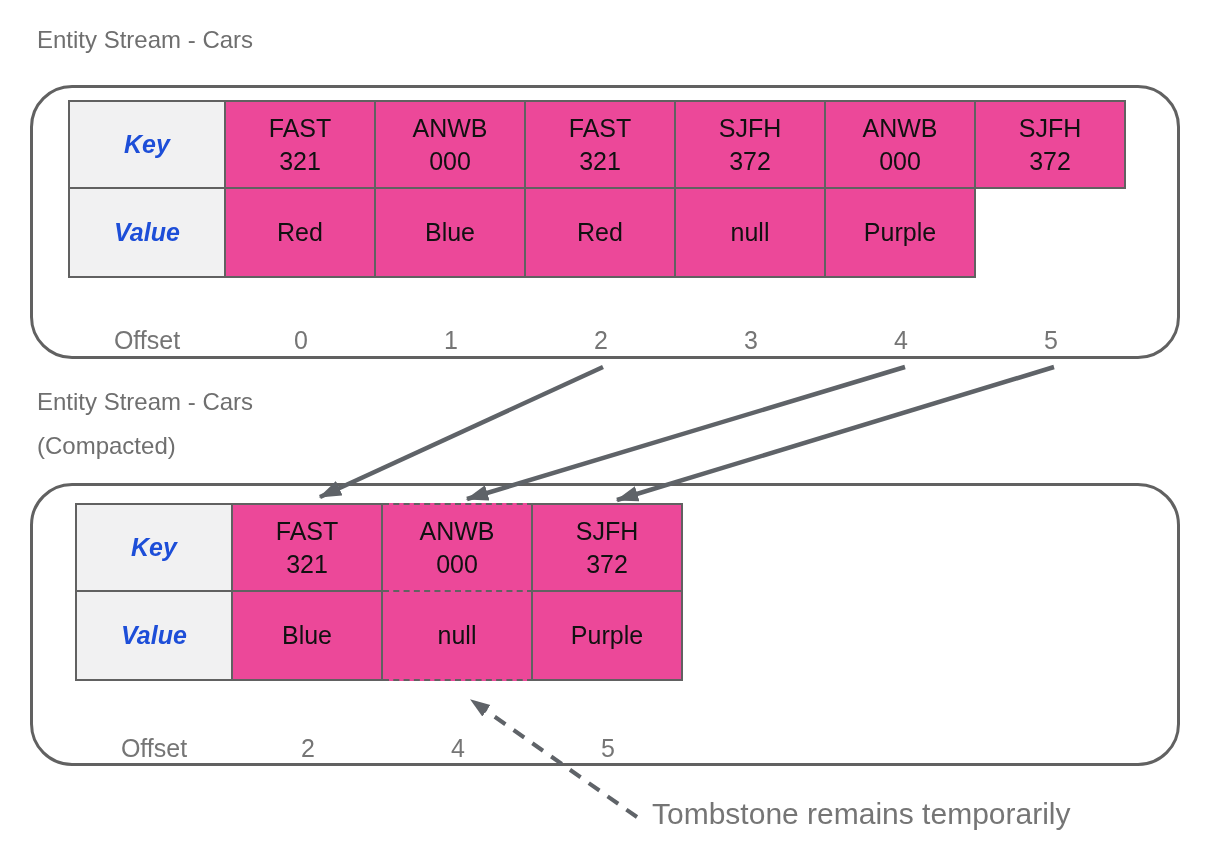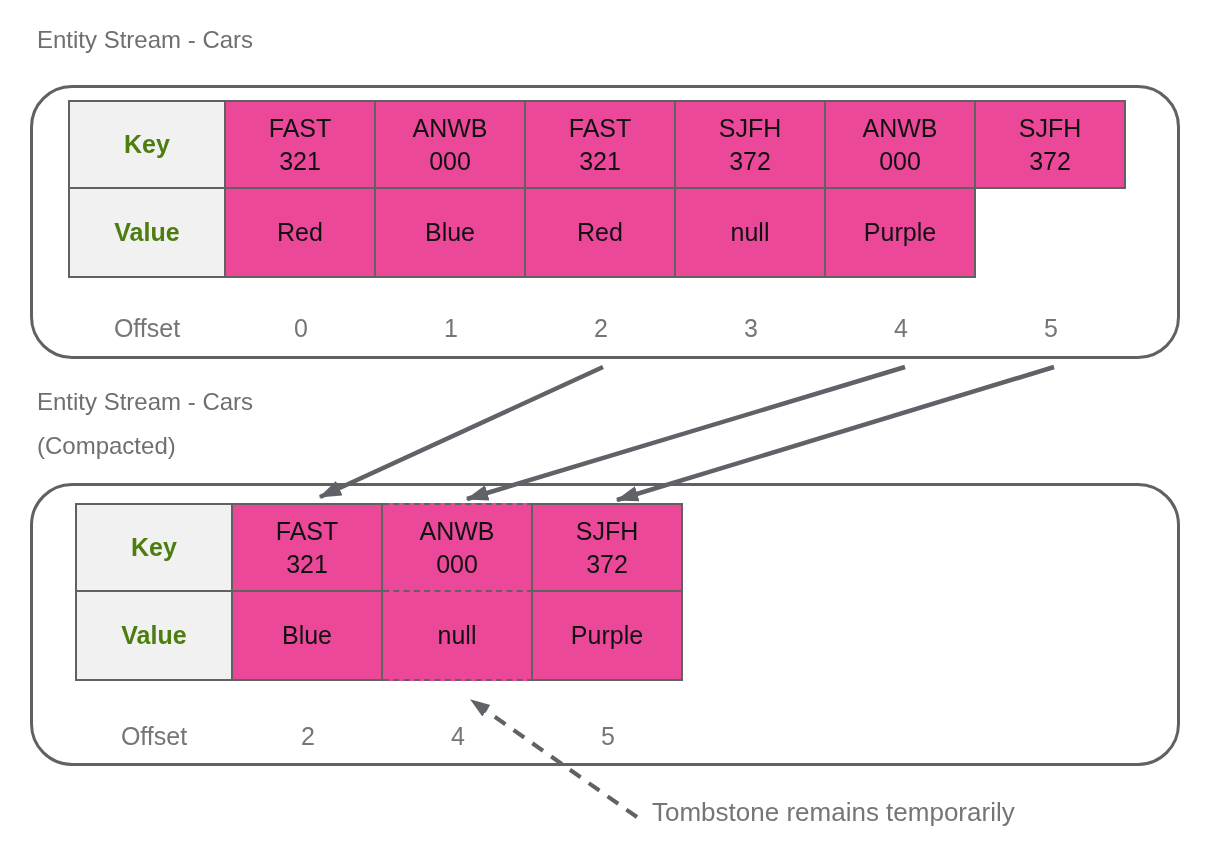--- a/index.html
+++ b/index.html
@@ -57,50 +57,52 @@
     white-space: pre-line;
     border-right: 2px solid #616161;
     border-bottom: 2px solid #616161;
     background: #ec4899;
   }
   .cell.r1 { border-top: 2px solid #616161; }
   .cell.c1 { border-left: 2px solid #616161; }
   .cell.hdr {
     background: #f1f1f2;
     font-weight: bold;
-    color: #4d7c0f;
+    color: #1d4ed8;
+    font-style: italic;
   }
   
   .cell.ts-key { border-top-style: dashed; border-bottom-style: dashed; }
   .cell.ts-val { border-bottom-style: dashed; }
 
   .offset-row {
     position: absolute;
     display: flex;
     color: #757575;
     font-size: 25px;
+    margin-top: 12px;
   }
   #offsets-1 { left: 68px; top: 314px; }
   #offsets-2 { left: 75px; top: 722px; }
   .ocell { text-align: center; }
   .ocell.w-hdr { width: 158px; }
   .ocell.w-col { width: 150px; }
 
   #arrow-layer {
     position: absolute;
     left: 0; top: 0;
     width: 1214px; height: 858px;
     pointer-events: none;
   }
 
   #annotation {
     position: absolute;
     left: 652px; top: 797px;
     color: #757575;
-    font-size: 26px;
+    font-size: 30px;
   }
 </style>
 </head>
 <body>
 
 <div class="stream-title" id="title-1">Entity Stream - Cars</div>
 <div class="stream-title" id="title-2">Entity Stream - Cars
 (Compacted)</div>
 
 <div class="stream-box" id="box-1"></div>

